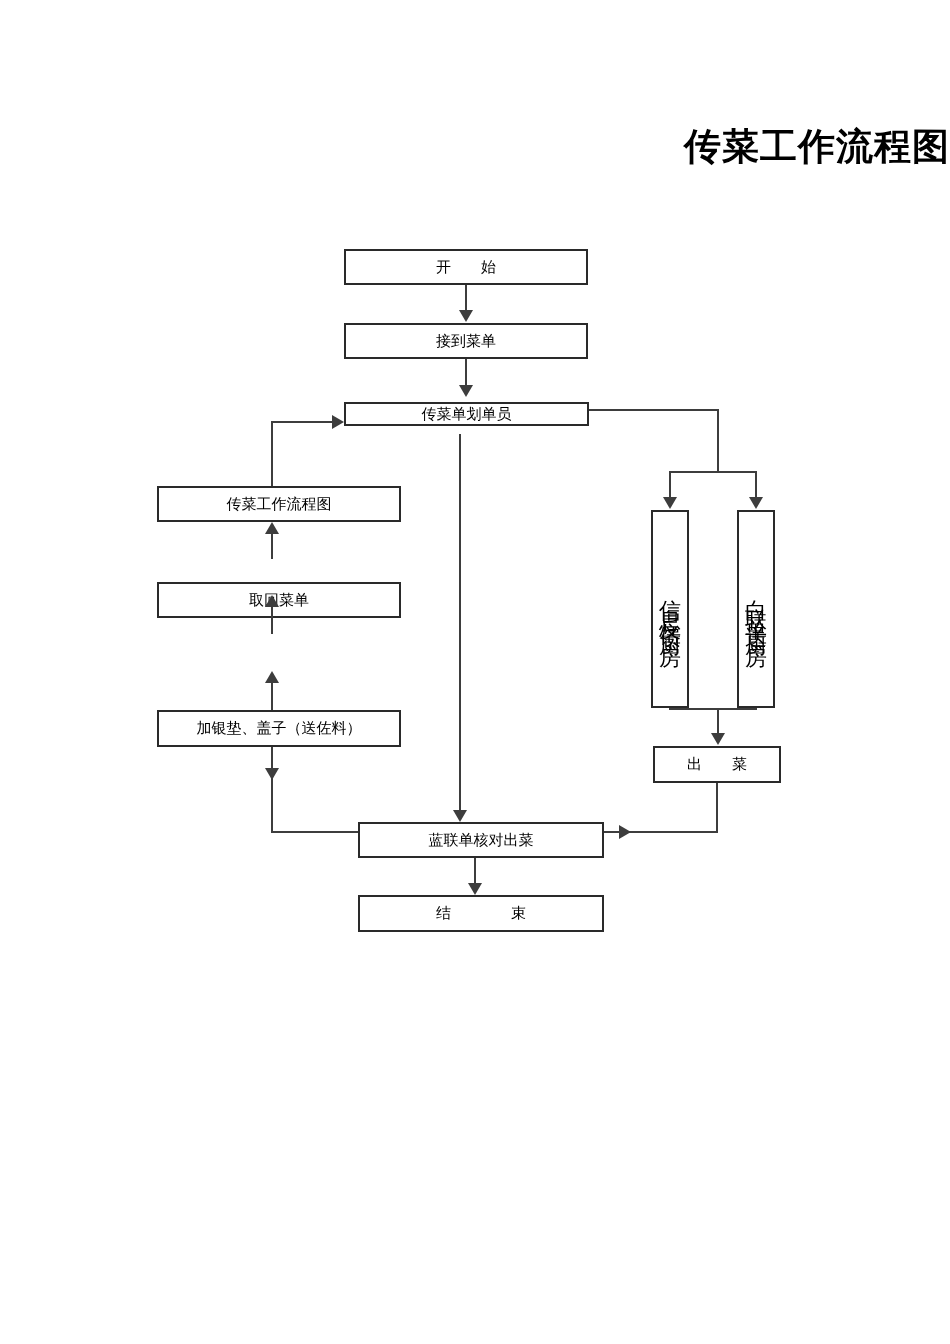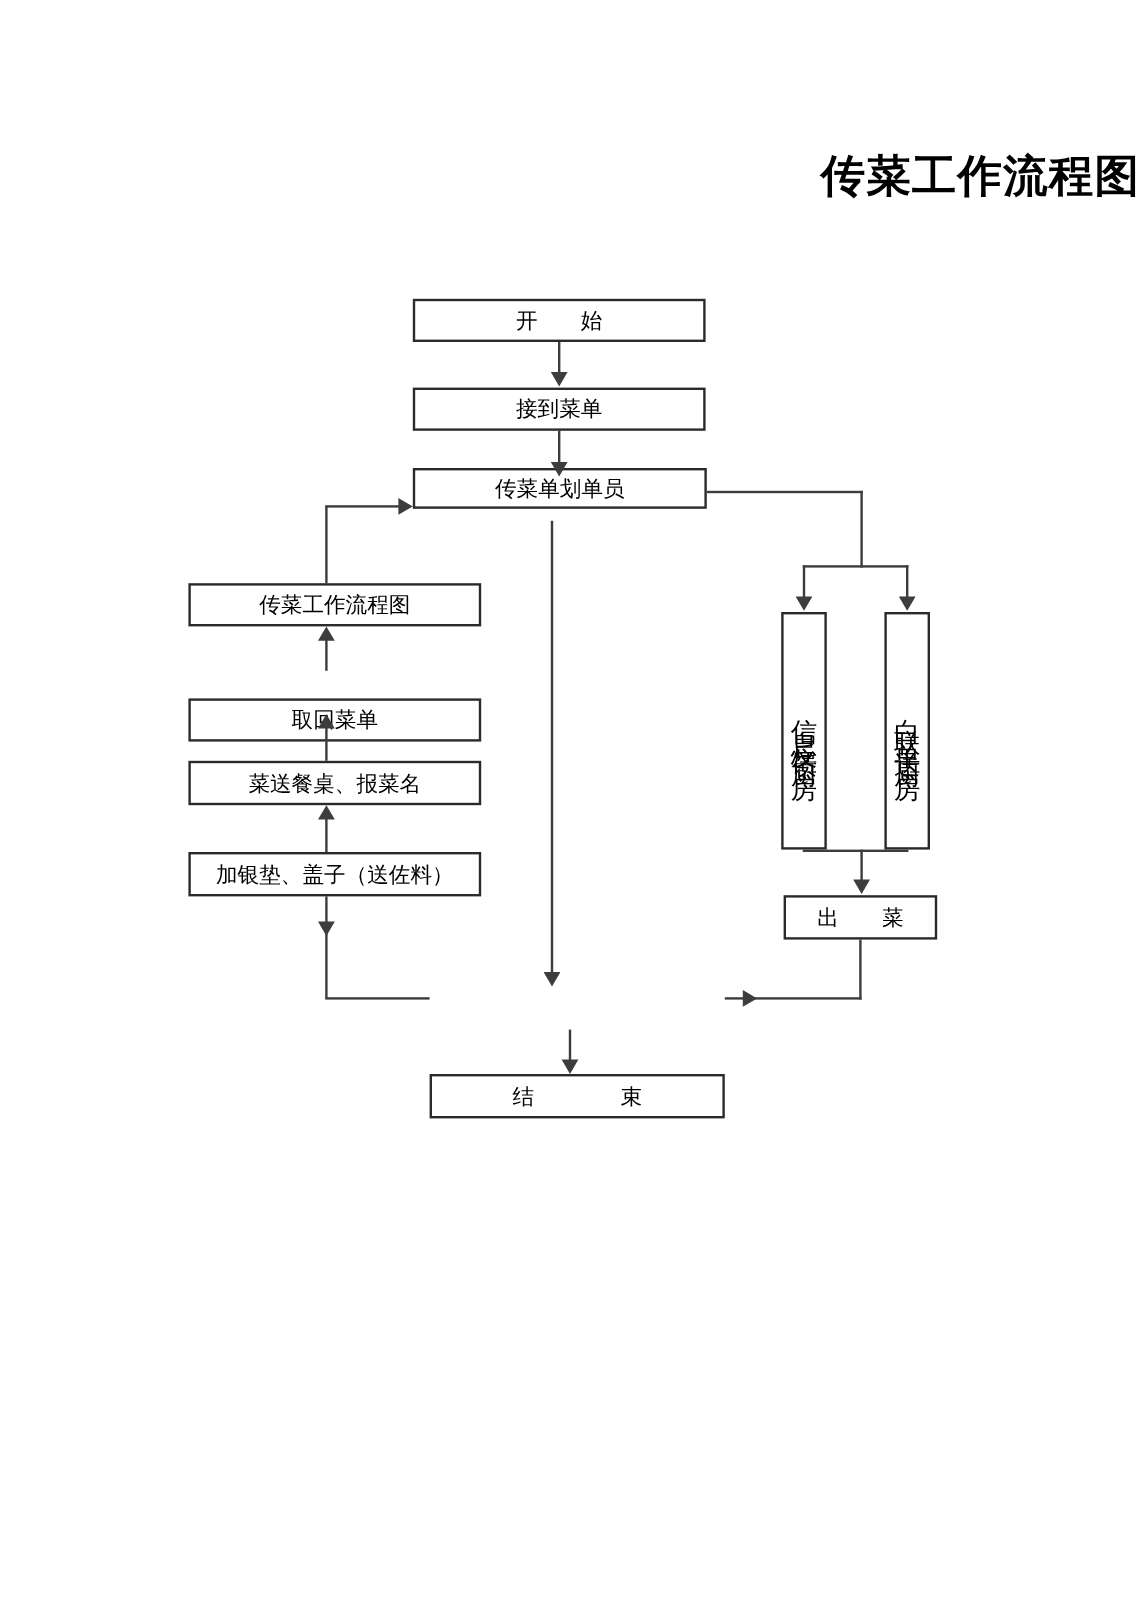--- a/index.html
+++ b/index.html
@@ -27,21 +27,21 @@
     color:var(--text);
   }
   .node{
     position:absolute;
     box-sizing:border-box;
     border:2px solid var(--border);
     background:#fff;
     display:flex;
     align-items:center;
     justify-content:center;
-    font-size:18px;
+    font-size:15px;
     color:var(--text);
     white-space:pre;
   }
   .node.vertical{
     writing-mode:vertical-rl;
     text-orientation:upright;
     letter-spacing:9px;
     font-size:22px;
   }
   .hline,.vline{position:absolute;background:var(--line);}
@@ -56,36 +56,36 @@
 <body>
 
 <div class="page">
 
   <div class="title">传菜工作流程图</div>
 
   <div class="node" style="left:344px;top:249px;width:244px;height:36px">开　　始</div>
 
   <div class="node" style="left:344px;top:323px;width:244px;height:36px">接到菜单</div>
 
-  <div class="node" style="left:344px;top:390px;width:245px;height:34px">传菜单划单员</div>
+  <div class="node" style="left:344px;top:402px;width:245px;height:24px">传菜单划单员</div>
 
   <div class="node" style="left:157px;top:486px;width:244px;height:36px">传菜工作流程图</div>
 
   <div class="node" style="left:157px;top:582px;width:244px;height:36px">取回菜单</div>
 
-  <div class="node" style="left:157px;top:634px;width:244px;height:37px">菜送餐桌、报菜名</div>
 
   <div class="node" style="left:157px;top:710px;width:244px;height:37px">加银垫、盖子（送佐料）</div>
 
   <div class="node vertical" style="left:651px;top:510px;width:38px;height:198px">信息反馈厨房</div>
 
   <div class="node vertical" style="left:737px;top:510px;width:38px;height:198px">白联单送厨房</div>
 
   <div class="node" style="left:653px;top:746px;width:128px;height:37px">出　　菜</div>
 
+  <div class="node" style="left:358px;top:822px;width:246px;height:36px">蓝联单核对出菜</div>
 
   <div class="node" style="left:358px;top:895px;width:246px;height:37px">结　　　　束</div>
 
   <div class="vline" style="left:465px;top:285px;height:30px"></div>
   <div class="arrow down" style="left:459px;top:310px"></div>
 
   <div class="vline" style="left:465px;top:359px;height:30px"></div>
   <div class="arrow down" style="left:459px;top:385px"></div>
 
   <div class="vline" style="left:459px;top:434px;height:380px"></div>

